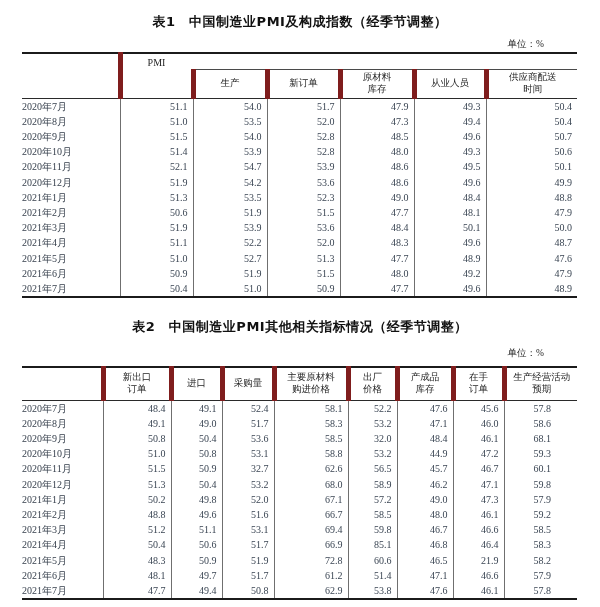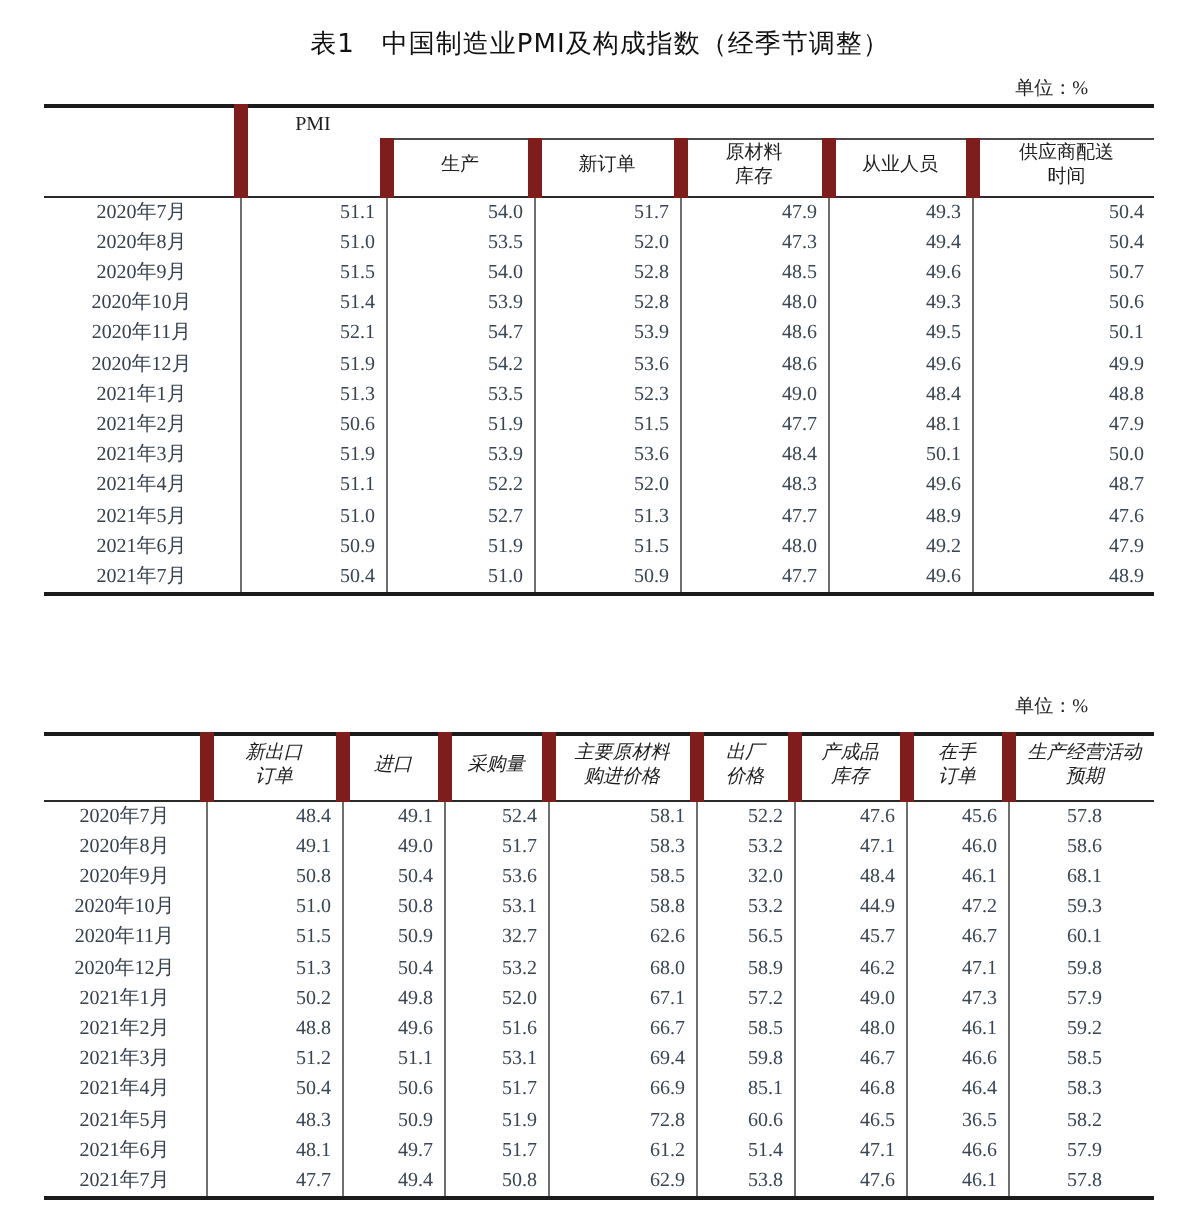--- a/index.html
+++ b/index.html
@@ -1,34 +1,34 @@
 <!DOCTYPE html>
 <html><head>
 <meta charset="utf-8">
 <style>
   html,body{margin:0;padding:0;background:#ffffff;}
   .page{position:relative;width:600px;height:607px;background:#ffffff;overflow:hidden;
         font-family:"Liberation Serif","DejaVu Serif",serif;}
   .tbl-title{position:absolute;left:0;width:600px;text-align:center;
              font-family:"DejaVu Sans","Liberation Sans",sans-serif;
-             font-weight:normal;font-size:13px;color:#111;letter-spacing:.5px;}
+             font-weight:bold;font-size:13px;color:#111;letter-spacing:.5px;}
   .unit{position:absolute;right:56px;font-size:9.5px;color:#222;}
   table{border-collapse:collapse;table-layout:fixed;width:555px;position:absolute;left:22px;
         border-top:2px solid #1b1b1b;border-bottom:2px solid #1b1b1b;}
   thead{border-bottom:1.2px solid #2a2a2a;}
   th{font-weight:normal;font-size:9.5px;color:#1e1e1e;text-align:center;
      white-space:pre-line;line-height:1.2;padding:0;}
-  th.vline{border-left:7px solid #7f1d1d;}
+  th.vline{border-left:5px solid #7f1d1d;}
   th.spacer{border-bottom:1px solid #4a4a4a;}
   th.pmi-head{vertical-align:top;padding-top:3px;font-size:10px;}
   #table1 thead tr.strip{height:16px;}
   #table1 thead tr.subrow{height:29px;margin-top:23px;}
-  #table2 thead tr{height:33px;font-style:italic;}
+  #table2 thead tr{height:33px;}
   tbody td{height:15.2px;padding:0;font-size:10px;color:#3a4553;line-height:15.2px;}
-  td.month{text-align:center;color:#37404d;}
+  td.month{color:#37404d;}
   td.val{text-align:right;padding-right:5px;border-left:1px solid #6f6f6f;}
   #table2 td.val:last-child{padding-right:26px;}
 </style>
 </head>
 <body>
 
 <div class="page">
 
   <div class="tbl-title" style="top:13px;">表1　中国制造业PMI及构成指数（经季节调整）</div>
   <div class="unit" style="top:38px;">单位：%</div>
@@ -173,20 +173,21 @@
           <td class="val">50.4</td>
           <td class="val">51.0</td>
           <td class="val">50.9</td>
           <td class="val">47.7</td>
           <td class="val">49.6</td>
           <td class="val">48.9</td>
         </tr>
       </tbody>
   </table>
 
+  <div class="tbl-title" style="top:318px;">表2　中国制造业PMI其他相关指标情况（经季节调整）</div>
   <div class="unit" style="top:347px;">单位：%</div>
 
   <table id="table2" style="top:366px;">
     <colgroup>
       <col style="width:81px;">
         <col style="width:68px;">
         <col style="width:51px;">
       <col style="width:52px;">
         <col style="width:74px;">
         <col style="width:49px;">
@@ -325,21 +326,21 @@
           <td class="val">58.3</td>
         </tr>
         <tr>
           <td class="month">2021年5月</td>
           <td class="val">48.3</td>
           <td class="val">50.9</td>
           <td class="val">51.9</td>
           <td class="val">72.8</td>
           <td class="val">60.6</td>
           <td class="val">46.5</td>
-          <td class="val">36.5</td>
+          <td class="val">21.9</td>
           <td class="val">58.2</td>
         </tr>
         <tr>
           <td class="month">2021年6月</td>
           <td class="val">48.1</td>
           <td class="val">49.7</td>
           <td class="val">51.7</td>
           <td class="val">61.2</td>
           <td class="val">51.4</td>
           <td class="val">47.1</td>

